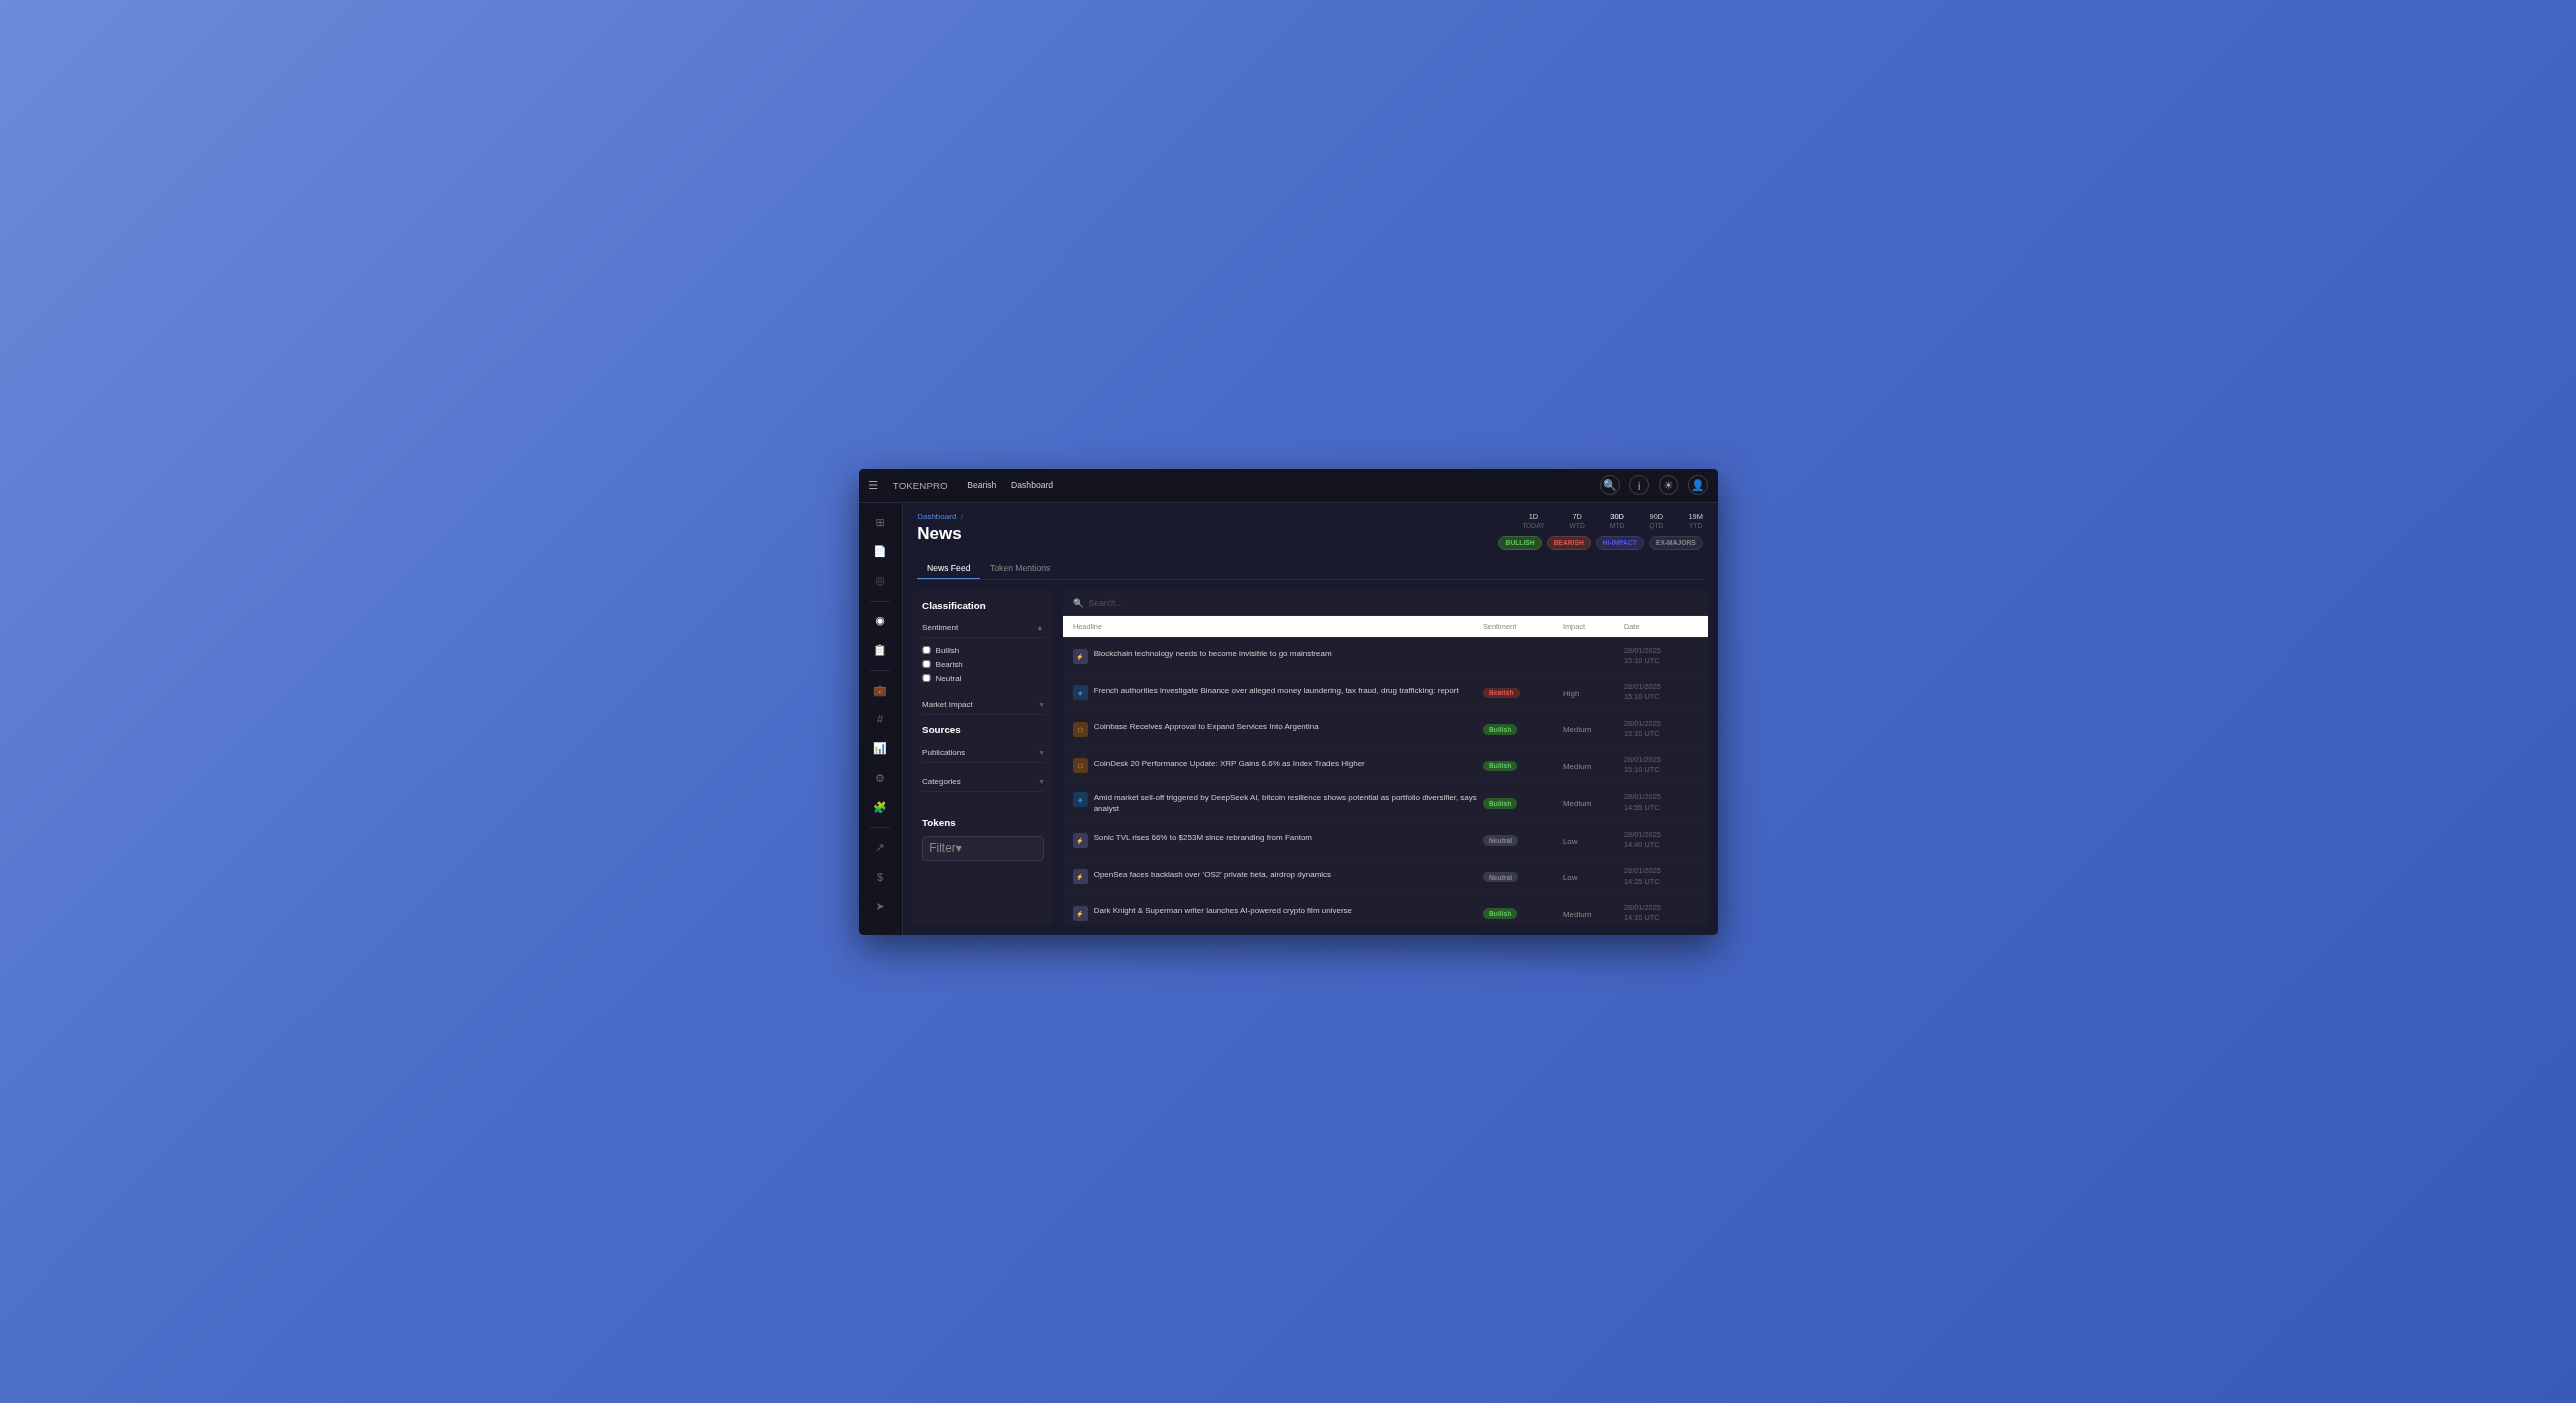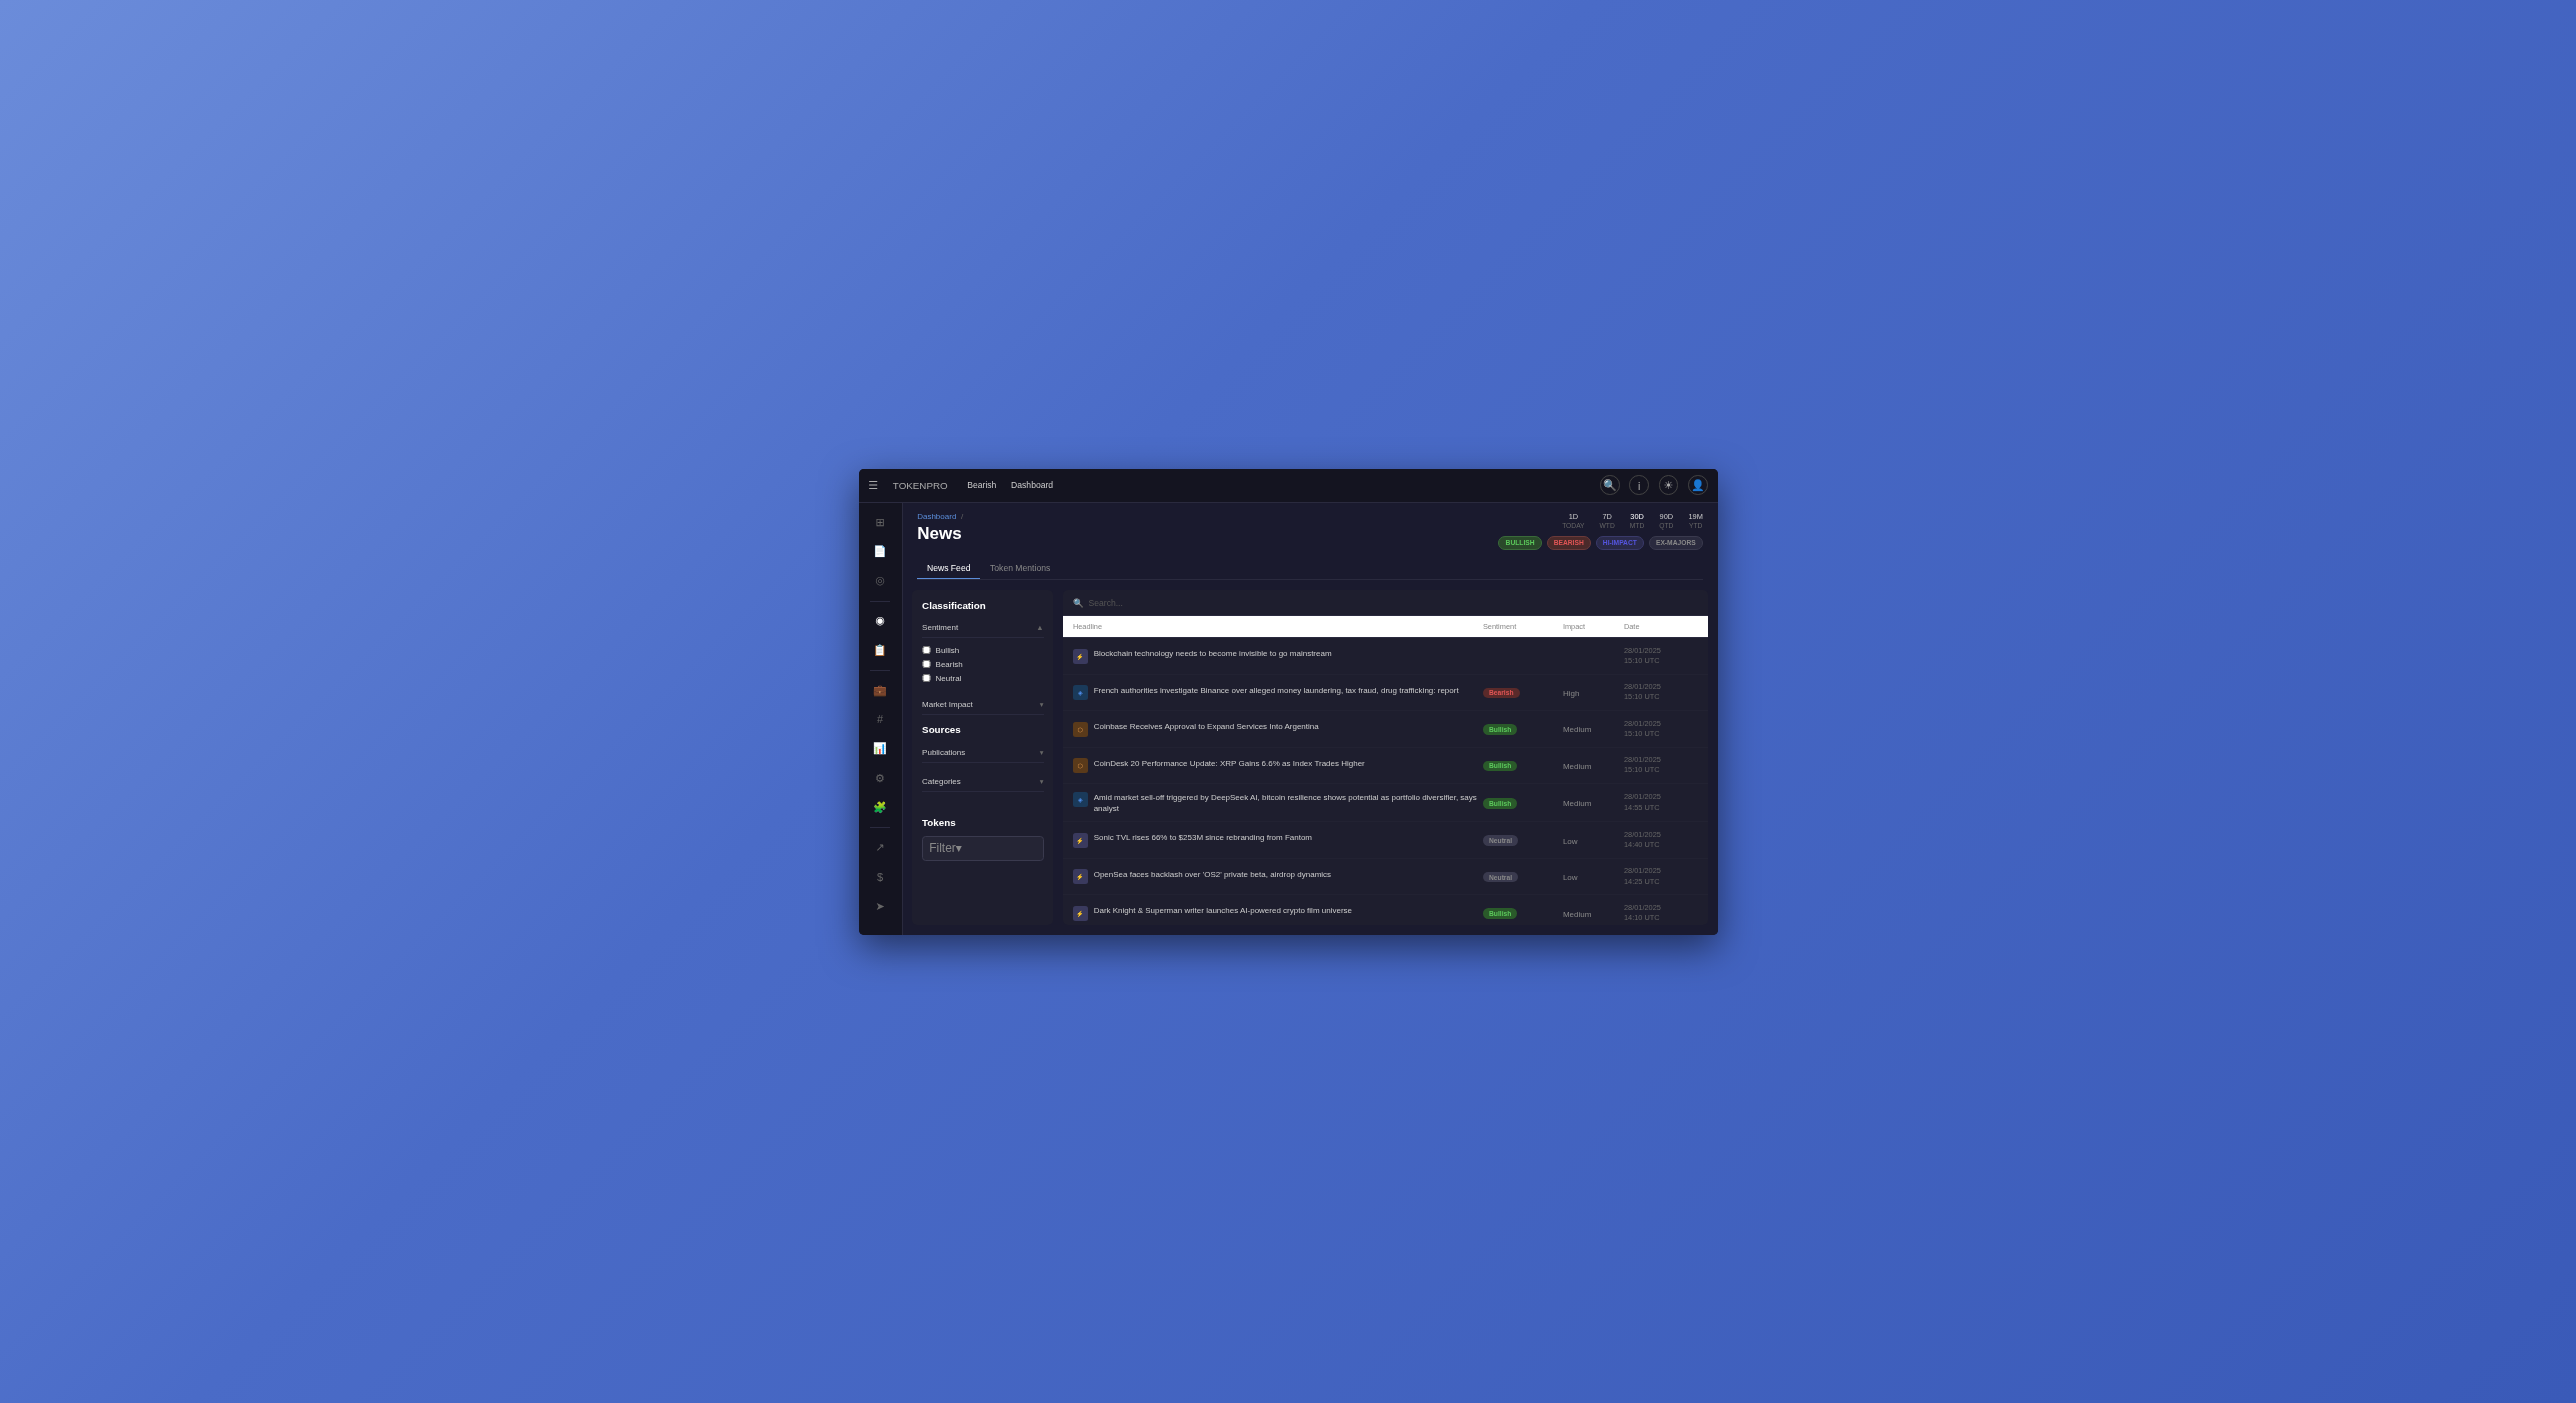--- a/index.html
+++ b/index.html
@@ -145,21 +145,21 @@
     }
     .header-left {}
     .header-right {
       display: flex;
       flex-direction: column;
       align-items: flex-end;
       gap: 4.9px;
     }
     .time-filters {
       display: flex;
-      gap: 15px;
+      gap: 25px;
       font-size: 7.4px;
       color: #888;
     }
     .time-filter {
       display: flex;
       flex-direction: column;
       align-items: center;
       cursor: pointer;
       line-height: 1.3;
     }

